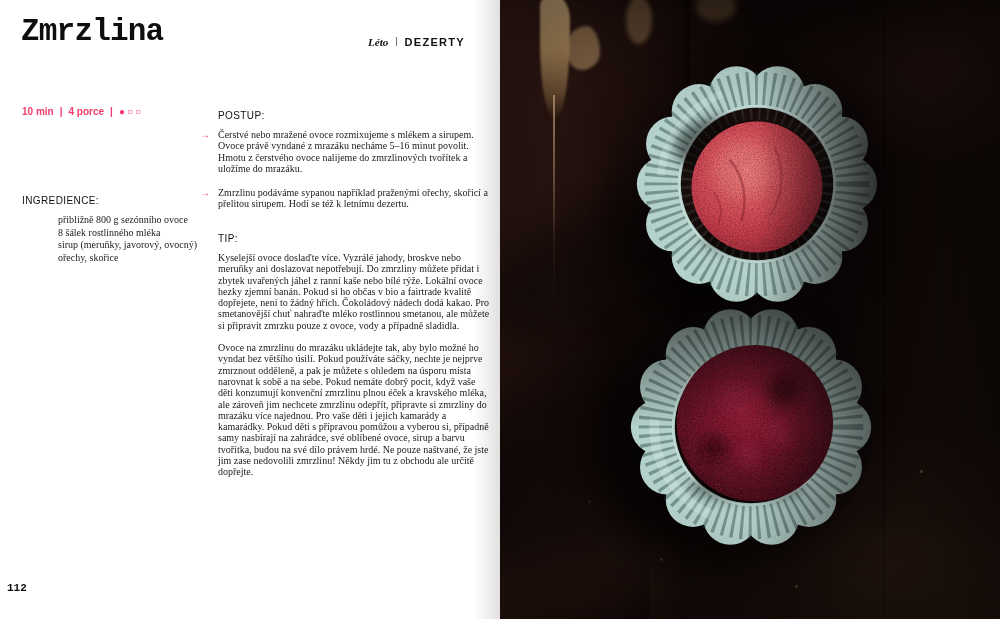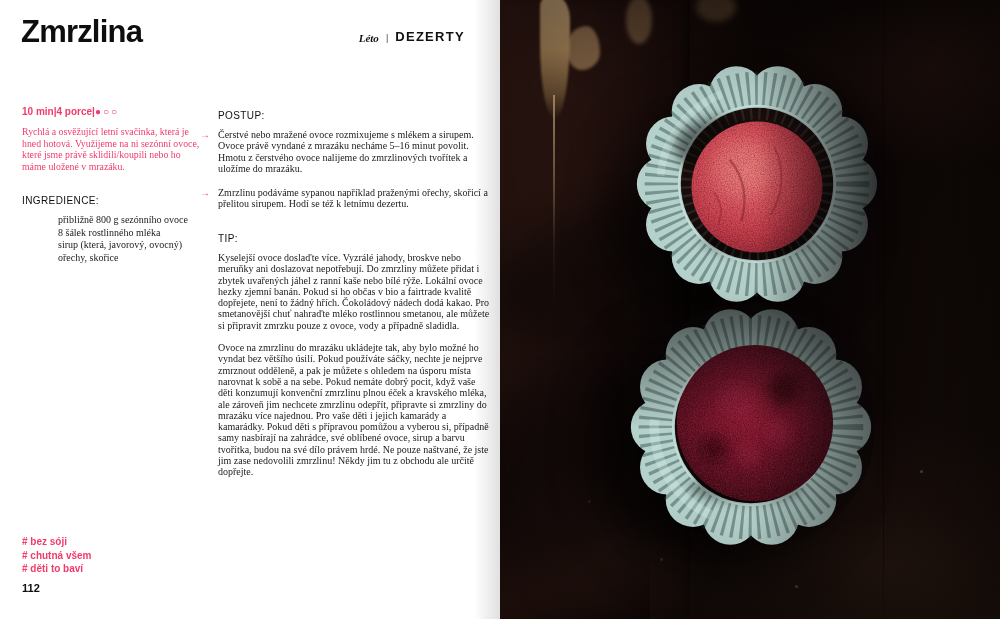--- a/index.html
+++ b/index.html
@@ -3,44 +3,44 @@
 <meta charset="utf-8">
 <style>
   html,body{margin:0;padding:0;width:1000px;height:619px;overflow:hidden;background:#ffffff;}
   .spread{position:relative;width:1000px;height:619px;display:flex;font-family:"Liberation Serif",serif;}
 
   
   .page-left{position:relative;width:500px;height:619px;background:#ffffff;color:#1c1c1c;flex:none;}
   .gutter{position:absolute;right:0;top:0;width:26px;height:100%;
           background:linear-gradient(90deg,rgba(0,0,0,0) 0%,rgba(0,0,0,0.12) 100%);}
   .title{position:absolute;left:21px;top:16px;
-         font-family:Liberation Sans, sans-serif;font-weight:700;font-size:31px;line-height:1;
+         font-family:Liberation Mono, monospace;font-weight:700;font-size:31px;line-height:1;
          letter-spacing:-0.8px;color:#0e0e0e;}
-  .edition{position:absolute;top:13px;right:35px;display:flex;align-items:flex-end;gap:7px;}
+  .edition{position:absolute;top:36px;right:35px;display:flex;align-items:center;gap:7px;}
   .season{font-family:"Liberation Serif",serif;font-style:italic;font-weight:700;font-size:11px;color:#111;}
   .edition-sep{font-family:"Liberation Sans",sans-serif;font-size:9px;color:#444;position:relative;top:-1px;}
-  .category{font-family:"Liberation Sans",sans-serif;font-weight:700;font-size:13px;letter-spacing:1.3px;color:#111;margin-top:16px;}
+  .category{font-family:"Liberation Sans",sans-serif;font-weight:700;font-size:11px;letter-spacing:1.3px;color:#111;}
 
   .pink{color:var(--accent-pink,#f23a6b);}
-  .meta{position:absolute;left:22px;top:106px;display:flex;align-items:flex-end;
+  .meta{position:absolute;left:22px;top:106px;display:flex;gap:6px;align-items:flex-end;
         font-family:"Liberation Sans",sans-serif;font-weight:700;font-size:10px;}
   .meta .dots{font-size:10px;letter-spacing:2px;}
 
   .intro{position:absolute;left:22px;top:126px;width:178px;
          font-size:9.8px;line-height:11.5px;}
 
   .heading{position:absolute;font-family:"Liberation Sans",sans-serif;font-weight:400;
            font-size:10px;letter-spacing:0.4px;color:#0f0f0f;}
   .ing-heading{left:22px;top:195px;}
   .ing-list{position:absolute;left:22px;top:214px;font-size:10px;line-height:12.5px;color:#1a1a1a;margin-left:36px;}
 
   .hashtags{position:absolute;left:22px;top:535px;
             font-family:"Liberation Sans",sans-serif;font-weight:700;font-size:10px;line-height:13.5px;}
-  .pageno{position:absolute;left:22px;top:582px;
-          font-family:Liberation Sans, sans-serif;font-weight:700;font-size:11px;color:#0f0f0f;}
+  .pageno{position:absolute;left:7px;top:582px;
+          font-family:Liberation Mono, monospace;font-weight:700;font-size:11px;color:#0f0f0f;}
 
   .method-heading{left:218px;top:110px;}
   .steps{position:absolute;left:200px;top:129px;width:292px;}
   .step{display:flex;margin-bottom:13px;}
   .step-arrow{width:18px;flex:none;font-size:10px;line-height:11.3px;}
   .step-text{width:272px;font-size:10px;line-height:11.3px;color:#1a1a1a;}
 
   .tip-heading{left:218px;top:233px;}
   .tips{position:absolute;left:218px;top:252px;width:274px;}
   .tip-p{margin:0 0 11px 0;font-size:10px;line-height:11.3px;color:#1a1a1a;}
@@ -95,27 +95,26 @@
     </div>
 
     <div class="meta pink">
       <span>10 min</span>
       <span>|</span>
       <span>4 porce</span>
       <span>|</span>
       <span class="dots">●○○</span>
     </div>
 
-    <div class="intro pink">Rychlá a osvěžující letní svačinka, která je hned hotová. Využijeme na ni sezónní ovoce, které jsme právě sklidili/koupili nebo ho máme uložené v mrazáku.</div>
 
     <div class="heading ing-heading">INGREDIENCE:</div>
     <div class="ing-list">
       <div>přibližně 800 g sezónního ovoce</div>
       <div>8 šálek rostlinného mléka</div>
-      <div>sirup (která, javorový, ovocný)</div>
+      <div>sirup (meruňky, javorový, ovocný)</div>
       <div>ořechy, skořice</div>
     </div>
 
     <div class="heading method-heading">POSTUP:</div>
     <div class="steps">
       <div class="step">
         <span class="step-arrow pink">→</span>
         <span class="step-text">Čerstvé nebo mražené ovoce rozmixujeme s mlékem a sirupem. Ovoce právě vyndané z mrazáku necháme 5–16 minut povolit. Hmotu z čerstvého ovoce nalijeme do zmrzlinových tvořítek a uložíme do mrazáku.</span>
       </div>
       <div class="step">
@@ -123,25 +122,20 @@
         <span class="step-text">Zmrzlinu podáváme sypanou například praženými ořechy, skořicí a přelitou sirupem. Hodí se též k letnímu dezertu.</span>
       </div>
     </div>
 
     <div class="heading tip-heading">TIP:</div>
     <div class="tips">
       <p class="tip-p">Kyselejší ovoce doslaďte více. Vyzrálé jahody, broskve nebo meruňky ani doslazovat nepotřebují. Do zmrzliny můžete přidat i zbytek uvařených jáhel z ranní kaše nebo bílé rýže. Lokální ovoce hezky zjemní banán. Pokud si ho občas v bio a fairtrade kvalitě dopřejete, není to žádný hřích. Čokoládový nádech dodá kakao. Pro smetanovější chuť nahraďte mléko rostlinnou smetanou, ale můžete si připravit zmrzku pouze z ovoce, vody a případně sladidla.</p>
       <p class="tip-p">Ovoce na zmrzlinu do mrazáku ukládejte tak, aby bylo možné ho vyndat bez většího úsilí. Pokud používáte sáčky, nechte je nejprve zmrznout odděleně, a pak je můžete s ohledem na úsporu místa narovnat k sobě a na sebe. Pokud nemáte dobrý pocit, když vaše děti konzumují konvenční zmrzlinu plnou éček a kravského mléka, ale zároveň jim nechcete zmrzlinu odepřít, připravte si zmrzliny do mrazáku více najednou. Pro vaše děti i jejich kamarády a kamarádky. Pokud děti s přípravou pomůžou a vyberou si, případně samy nasbírají na zahrádce, své oblíbené ovoce, sirup a barvu tvořítka, budou na své dílo právem hrdé. Ne pouze naštvané, že jste jim zase nedovolili zmrzlinu! Někdy jim tu z obchodu ale určitě dopřejte.</p>
     </div>
 
-    <div class="hashtags pink">
-      <div># bez sóji</div>
-      <div># chutná všem</div>
-      <div># děti to baví</div>
-    </div>
 
     <div class="pageno">112</div>
     <div class="gutter"></div>
   </div>
 
   <div class="photo">
     <div class="board-left"></div>
     <div class="plank-line"></div>
     <div class="chip-a"></div>
     <div class="chip-b"></div>

